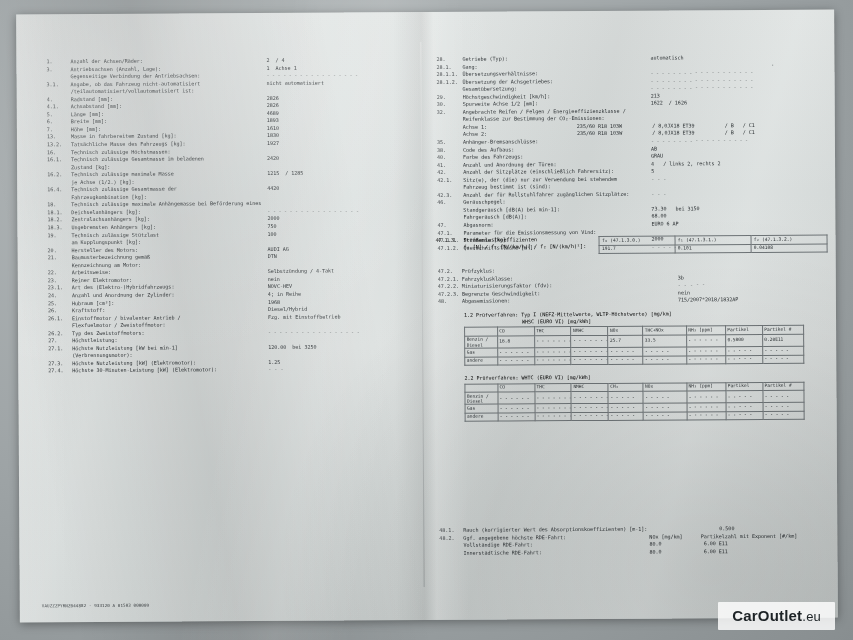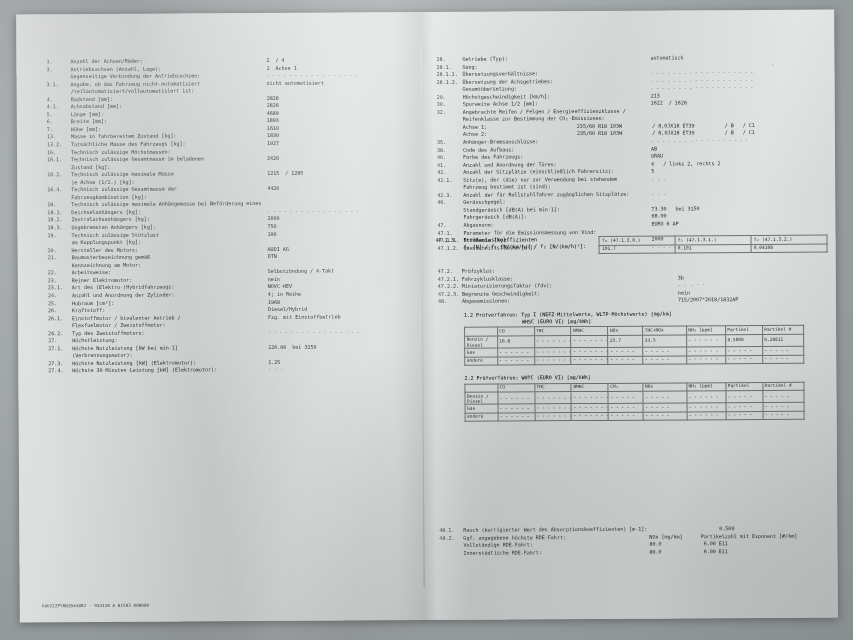--- a/index.html
+++ b/index.html
@@ -629,13 +629,16 @@
           <span class="lbl">Innerstädtische RDE-Fahrt:</span>
           <span class="val" style="width:180px">80.0              6.00 E11</span>
         </div>
     </div>
 
     <div class="barcode">VAUZZZPYRNZ044882 - 933120 A 01503   000009</div>
   </div>
 
   <div id="glare"></div>
 
+  <div id="watermark">
+    <span>CarOutlet</span><span class="dom">.eu</span>
+  </div>
 </div>
 
 </body></html>

